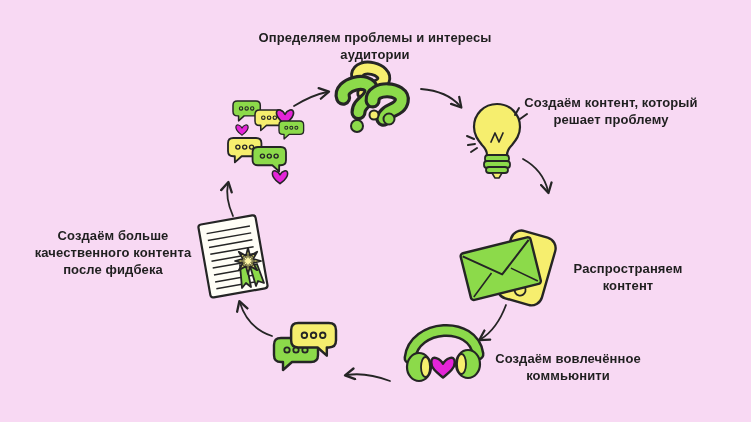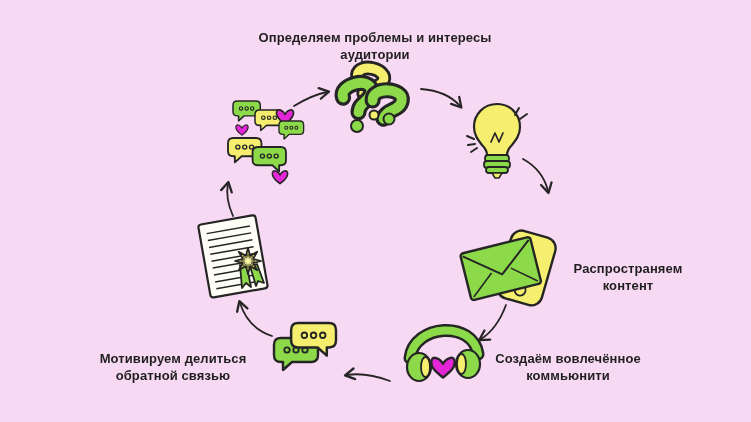--- a/index.html
+++ b/index.html
@@ -48,26 +48,29 @@
     <path d="M523,159 Q543,170 548,191" class="f-none s-ink" stroke-width="1.8" stroke-linecap="round" marker-end="url(#ah)"></path>
     <path d="M506,305 Q497,329 481,339" class="f-none s-ink" stroke-width="1.8" stroke-linecap="round" marker-end="url(#ah)"></path>
     <path d="M390,381 Q366,372 347,375" class="f-none s-ink" stroke-width="1.8" stroke-linecap="round" marker-end="url(#ah)"></path>
     <path d="M272,336 Q248,328 240,303" class="f-none s-ink" stroke-width="1.8" stroke-linecap="round" marker-end="url(#ah)"></path>
     <path d="M233,216 Q225,198 228,184" class="f-none s-ink" stroke-width="1.8" stroke-linecap="round" marker-end="url(#ah)"></path>
     <path d="M294,106 Q312,95 327,92" class="f-none s-ink" stroke-width="1.8" stroke-linecap="round" marker-end="url(#ah)"></path>
   </svg>
 
   <div class="label" style="left:245px;top:29px;width:260px">Определяем проблемы и интересы
 аудитории</div>
+  <div class="label" style="left:511px;top:94px;width:200px">Создаём контент, который
+решает проблему</div>
   <div class="label" style="left:528px;top:260px;width:200px">Распространяем
 контент</div>
   <div class="label" style="left:468px;top:350px;width:200px">Создаём вовлечённое
 коммьюнити</div>
-  <div class="label" style="left:73px;top:350px;width:200px">Мотивируем делиться
-обратной связью</div>
+  <div class="label" style="left:13px;top:227px;width:200px">Создаём больше
+качественного контента
+после фидбека</div>
 
   <div class="icon" style="left:328px;top:56px">
     <svg width="104" height="84">
       <g transform="translate(32,4) rotate(22) scale(1.05)">
         <use href="#qhook" class="s-ink" stroke-width="14"></use>
         <use href="#qhook" class="s-yellow" stroke-width="8.5"></use>
       </g>
       <g transform="translate(10,26) rotate(-6) scale(1.15)">
         <use href="#qhook" class="s-ink" stroke-width="14"></use>
         <use href="#qhook" class="s-green" stroke-width="8.5"></use>

